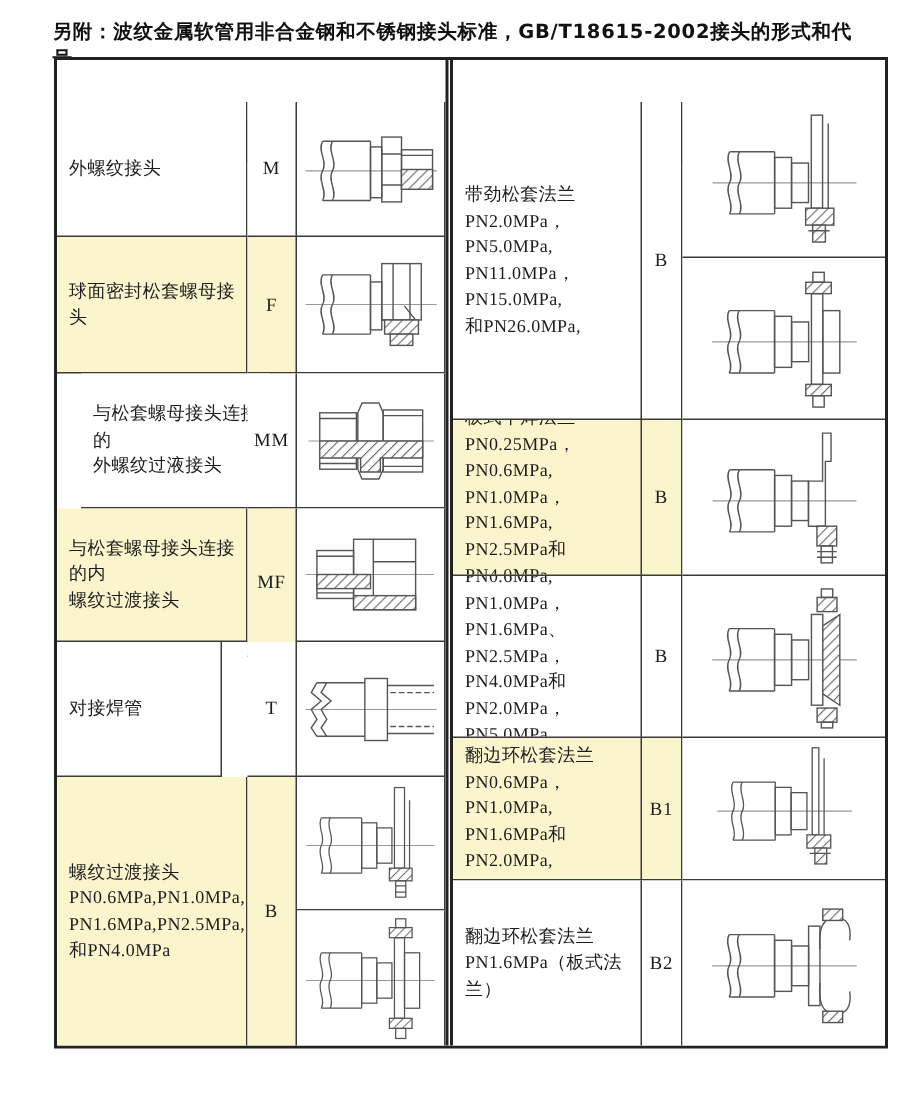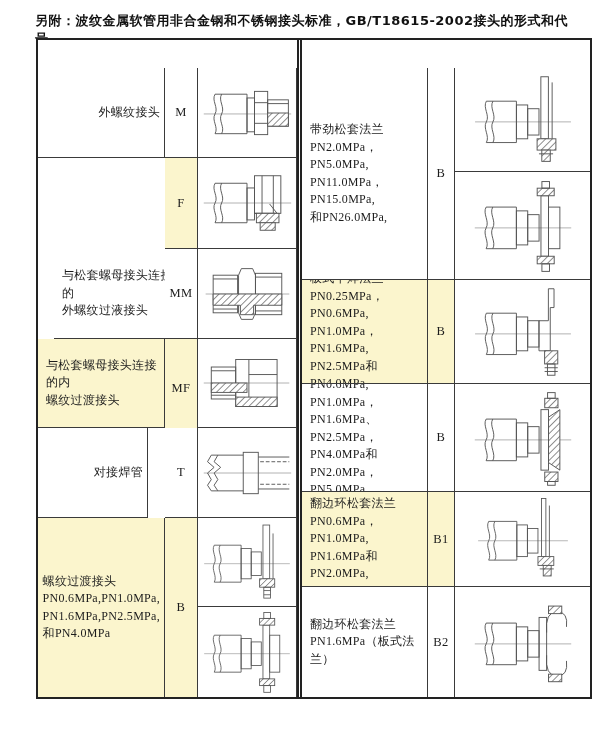--- a/index.html
+++ b/index.html
@@ -20,21 +20,21 @@
   .cell{
     position:absolute;box-sizing:border-box;
     border-right:1px solid #3a3a3a;border-bottom:1px solid #3a3a3a;
     display:flex;align-items:center;overflow:hidden;background:#fff;
   }
   .hdr{
     background:var(--hdrbg,#aedcf3);
     justify-content:center;border-bottom:2px solid #222;
     font-size:12.5px;font-weight:bold;color:#222;margin-top:40px;
   }
-  .typecell{padding-left:8px;padding-right:4px;justify-content:flex-end;}
+  .typecell{padding-left:8px;padding-right:4px;}
   .type-text{white-space:pre-wrap;font-size:12px;line-height:17.5px;letter-spacing:0.3px;}
   .codecell{justify-content:center;font-size:12.5px;letter-spacing:0.5px;}
   .diagcell{justify-content:center;}
   .hl{background:var(--hlbg,#fbf5cd);}
   .divider{
     position:absolute;box-sizing:border-box;background:#fff;
     border-left:2px solid #222;border-right:2px solid #222;z-index:5;
   }
   svg{display:block;}
 </style>
@@ -73,20 +73,23 @@
       <span>简　　图</span>
     </div>
 
   <div class="cell typecell" style="left:0;top:28px;width:127px;height:90px">
       <span class="type-text">外螺纹接头</span>
     </div>
   <div class="cell codecell" style="left:127px;top:28px;width:33px;height:90px">
       <span>M</span>
     </div>
 
+  <div class="cell typecell hl" style="left:0;top:118px;width:127px;height:91px">
+      <span class="type-text">球面密封松套螺母接头</span>
+    </div>
   <div class="cell codecell hl" style="left:127px;top:118px;width:33px;height:91px">
       <span>F</span>
     </div>
 
   <div class="cell typecell" style="left:16px;top:209px;width:127px;height:90px">
       <span class="type-text">与松套螺母接头连接的
 外螺纹过液接头</span>
     </div>
   <div class="cell codecell" style="left:127px;top:209px;width:33px;height:90px">
       <span>MM</span>

